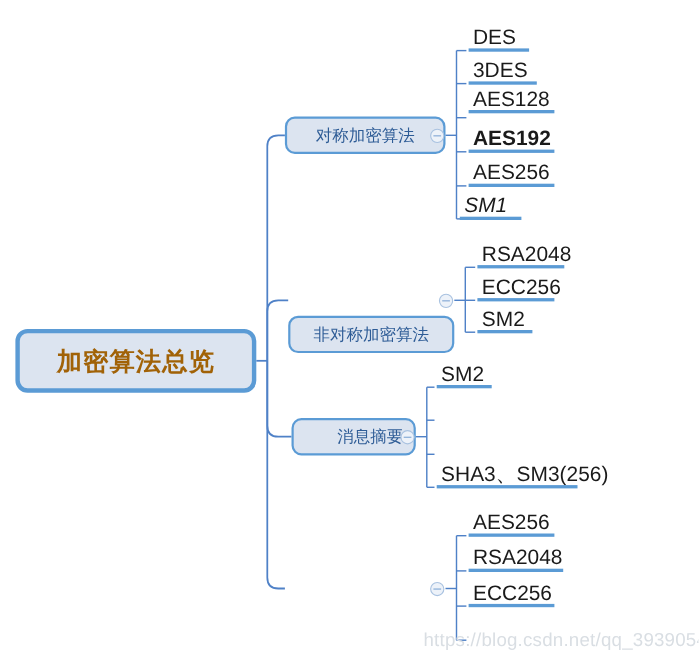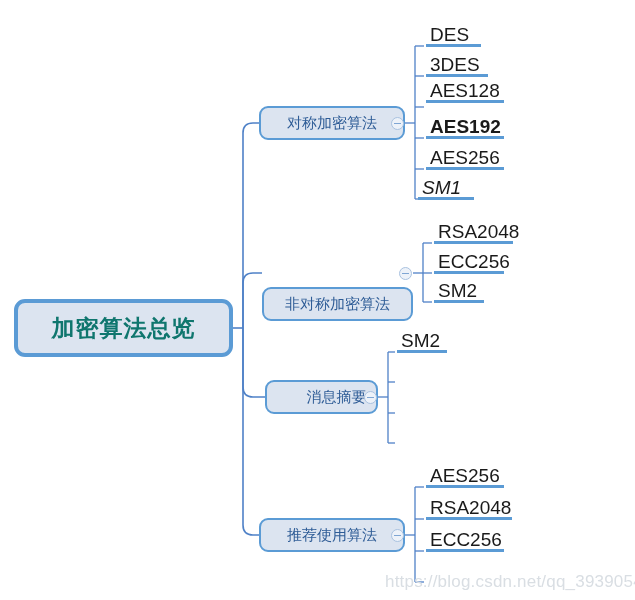--- a/index.html
+++ b/index.html
@@ -53,21 +53,21 @@
     border: 4px solid #5B9BD5;
     border-radius: 11px;
     background: #DCE4F0;
     display: flex;
     align-items: center;
     justify-content: center;
   }
   .root-label {
     font-size: 23px;
     font-weight: bold;
-    color: #0f766e;
+    color: #a16207;
     letter-spacing: 1px;
     white-space: nowrap;
   }
 
   
   .branch-node {
     position: absolute;
     box-sizing: border-box;
     border: 2px solid #5B9BD5;
     border-radius: 9px;
@@ -234,24 +234,25 @@
 
   <div class="branch-node" style="left:265px; top:380px; width:113px;padding-left:30px;">
     <span class="branch-label">消息摘要</span>
   </div>
   <div class="toggle" style="left:364px; top:391px;"></div>
 
   <div class="leaf" style="left:397px; top:327px; width:52px;">
     <span class="leaf-label">SM2</span>
     <span class="leaf-bar" style="width:50px;"></span>
   </div>
-
-  <div class="branch-node" style="left:259px; top:518px; width:146px;">
-    <span class="branch-label">推荐使用算法</span>
-  </div>
+  <div class="leaf" style="left:397px; top:418px; width:130px;">
+    <span class="leaf-label">SHA3、SM3(256)</span>
+    <span class="leaf-bar" style="width:128px;"></span>
+  </div>
+
   <div class="toggle" style="left:391px; top:529px;"></div>
 
   <div class="leaf" style="left:426px; top:462px; width:80px;">
     <span class="leaf-label">AES256</span>
     <span class="leaf-bar" style="width:78px;"></span>
   </div>
   <div class="leaf" style="left:426px; top:494px; width:88px;">
     <span class="leaf-label">RSA2048</span>
     <span class="leaf-bar" style="width:86px;"></span>
   </div>

